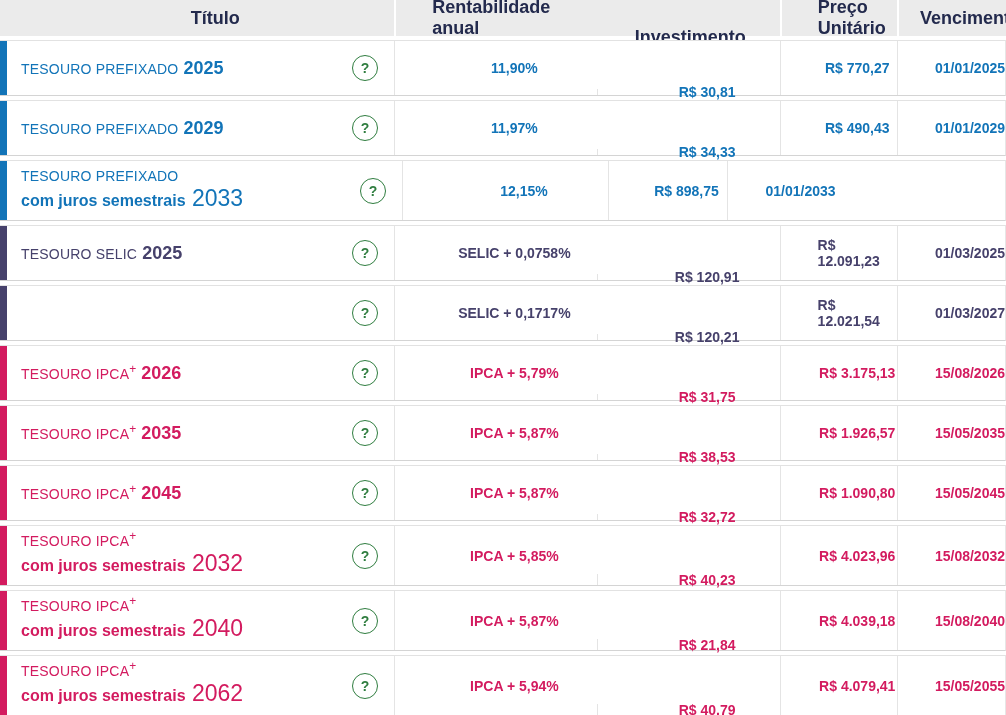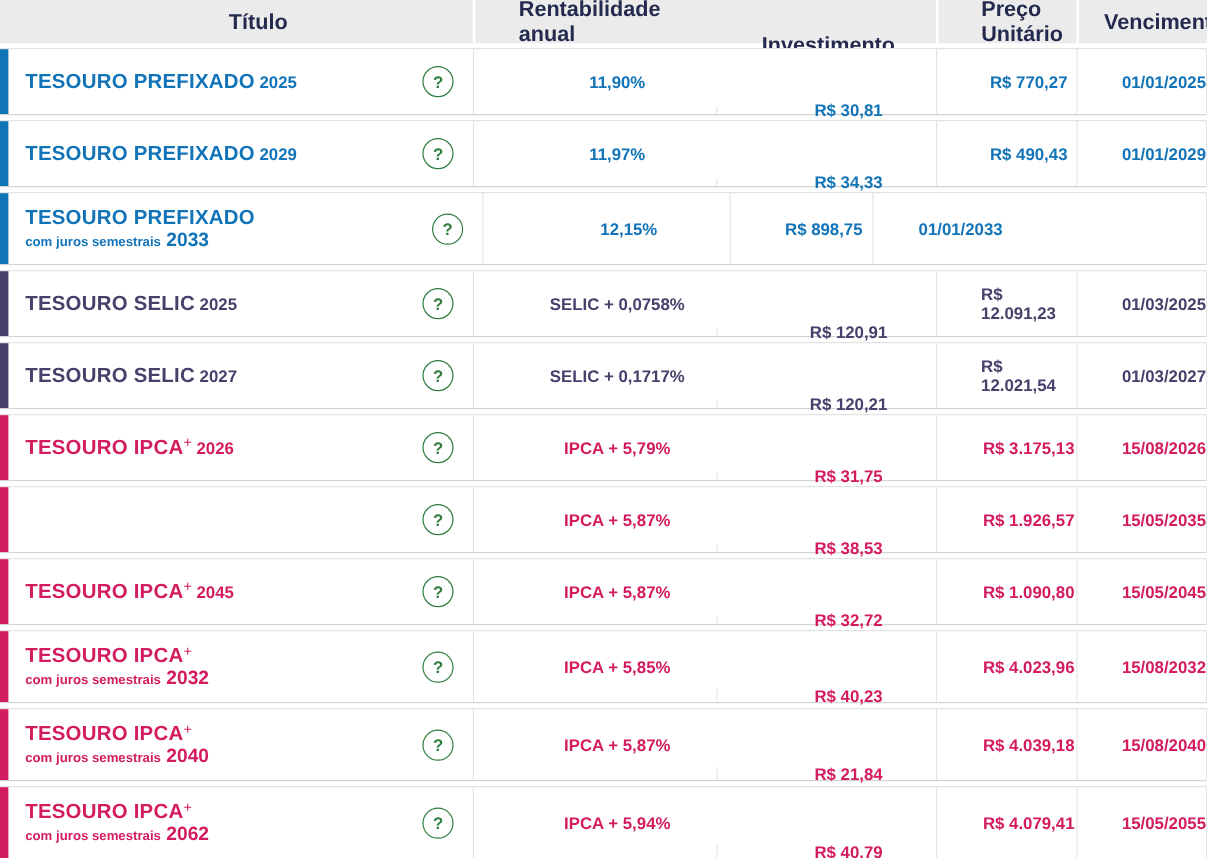--- a/index.html
+++ b/index.html
@@ -61,45 +61,45 @@
     padding-left:21px;
   }
   .bar {
     position:absolute;
     left:0; top:0; bottom:0;
     width:7px;
     background:var(--row-color);
   }
   .title-text { line-height:1.12; }
   .t-name {
-    font-size:17px;
-    font-weight:700;
+    font-size:14px;
+    font-weight:400;
     color:var(--row-color);
     letter-spacing:.2px;
   }
   .t-sup {
     font-size:12px;
     font-weight:400;
     vertical-align:super;
     line-height:0;
     color:var(--row-color);
   }
   .t-year {
-    font-size:14px;
+    font-size:18px;
     font-weight:bold;
     color:var(--row-color);
   }
   .t-sub {
-    font-size:11px;
+    font-size:16px;
     font-weight:bold;
     color:var(--row-color);
   }
   .t-year2 {
-    font-size:16px;
-    font-weight:bold;
+    font-size:23px;
+    font-weight:normal;
     color:var(--row-color);
   }
   .line2 { margin-top:1px; }
   .help {
     margin-left:auto;
     margin-right:16px;
     width:26px; height:26px;
     flex:0 0 26px;
     border:1.5px solid var(--c-help);
     border-radius:50%;
@@ -173,23 +173,20 @@
           <span class="help">?</span>
         </div>
         <div class="cell cell-val col-rent">SELIC + 0,0758%</div>
         <div class="cell cell-val col-inv">R$ 120,91</div>
         <div class="cell cell-val col-preco">R$ 12.091,23</div>
         <div class="cell cell-val col-venc">01/03/2025</div>
       </div>
       <div class="row" style="--row-color: #46416b;">
         <div class="cell cell-title col-titulo">
           <span class="bar"></span>
-          <div class="title-text">
-            <div class="line1"><span class="t-name">TESOURO SELIC</span><span class="t-year"> 2027</span></div>
-          </div>
           <span class="help">?</span>
         </div>
         <div class="cell cell-val col-rent">SELIC + 0,1717%</div>
         <div class="cell cell-val col-inv">R$ 120,21</div>
         <div class="cell cell-val col-preco">R$ 12.021,54</div>
         <div class="cell cell-val col-venc">01/03/2027</div>
       </div>
       <div class="row" style="--row-color: #d31b5f;">
         <div class="cell cell-title col-titulo">
           <span class="bar"></span>
@@ -199,20 +196,23 @@
           <span class="help">?</span>
         </div>
         <div class="cell cell-val col-rent">IPCA + 5,79%</div>
         <div class="cell cell-val col-inv">R$ 31,75</div>
         <div class="cell cell-val col-preco">R$ 3.175,13</div>
         <div class="cell cell-val col-venc">15/08/2026</div>
       </div>
       <div class="row" style="--row-color: #d31b5f;">
         <div class="cell cell-title col-titulo">
           <span class="bar"></span>
+          <div class="title-text">
+            <div class="line1"><span class="t-name">TESOURO IPCA</span><sup class="t-sup">+</sup><span class="t-year"> 2035</span></div>
+          </div>
           <span class="help">?</span>
         </div>
         <div class="cell cell-val col-rent">IPCA + 5,87%</div>
         <div class="cell cell-val col-inv">R$ 38,53</div>
         <div class="cell cell-val col-preco">R$ 1.926,57</div>
         <div class="cell cell-val col-venc">15/05/2035</div>
       </div>
       <div class="row" style="--row-color: #d31b5f;">
         <div class="cell cell-title col-titulo">
           <span class="bar"></span>

